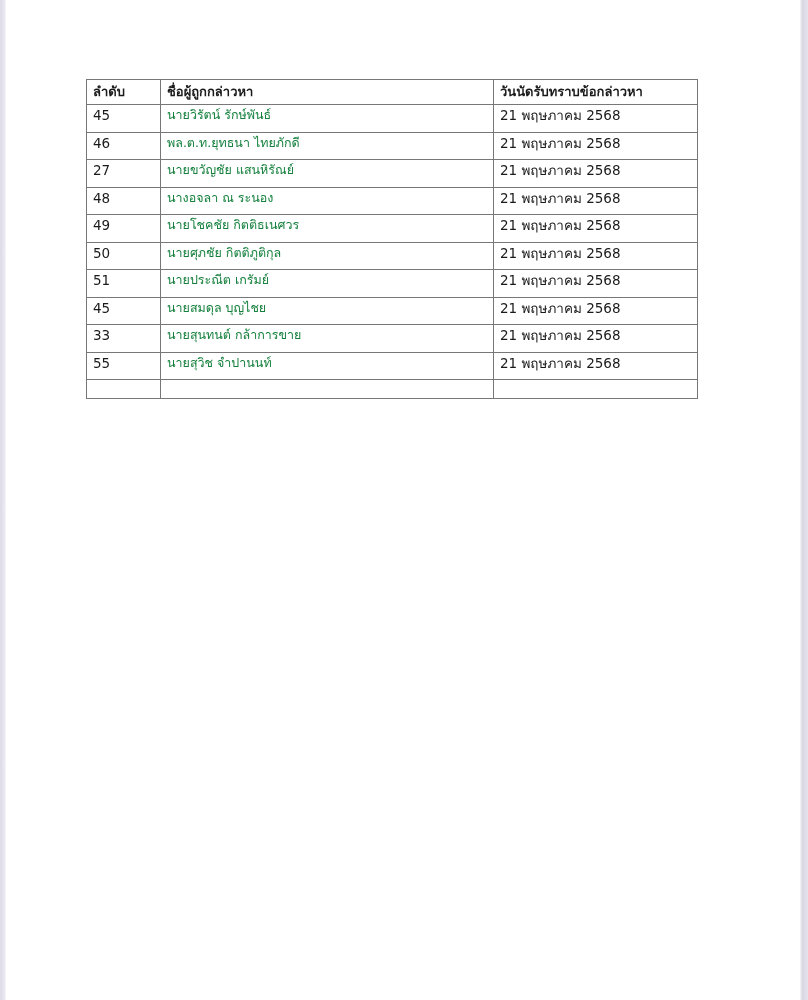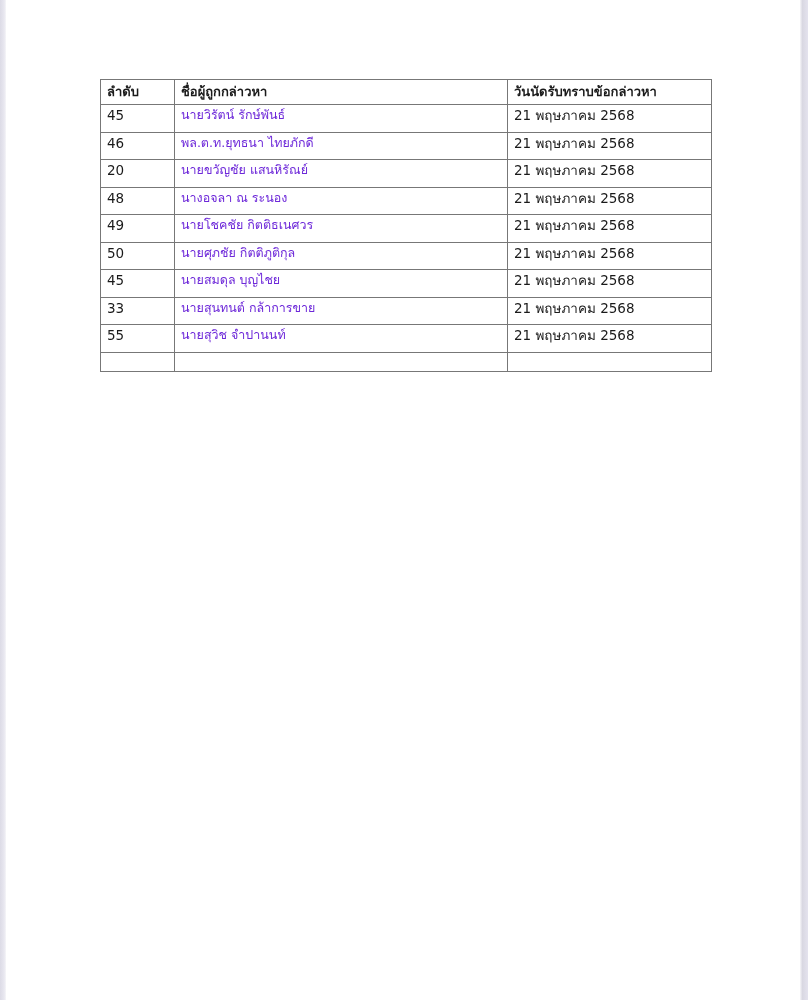--- a/index.html
+++ b/index.html
@@ -15,21 +15,21 @@
   }
   .edge-right {
     position: absolute; right: 0; top: 0; width: 8px; height: 1000px;
     background: linear-gradient(to right, #f6f6f8, #d9d8e2 30%, #e4e3ee);
   }
   .page {
     position: absolute; left: 6px; top: 0; width: 794px; height: 1000px;
     background: #ffffff;
   }
   table.list {
-    position: absolute; left: 100px; top: 79px;
+    position: absolute; left: 86px; top: 79px;
     width: 611px;
     border-collapse: collapse;
     table-layout: fixed;
     font-size: 13px;
     color: #1a1a1a;
   }
   table.list th, table.list td {
     border: 1px solid #777777;
     padding: 0 6px;
     height: 26.5px;
@@ -44,21 +44,21 @@
     line-height: 22px;
     vertical-align: middle;
   }
   col.c1 { width: 74px; }
   col.c2 { width: 333px; }
   col.c3 { width: 204px; }
   th.h-no { text-align: left; }
   th.h-name { text-align: left; }
   th.h-date { text-align: left; }
   td.no { font-size: 13.5px; }
-  td.name { font-size: 12.5px; color: #6d28d9; margin-top: 28px; }
+  td.name { font-size: 12.5px; color: #15803d; margin-top: 28px; }
   td.date { font-size: 13.5px; }
   tr.empty td { height: 18px; }
 </style>
 </head>
 <body>
 
 <div class="edge-left"></div>
 <div class="page"></div>
 <div class="edge-right"></div>
 
@@ -80,37 +80,42 @@
       <td class="no">45</td>
       <td class="name">นายวิรัตน์ รักษ์พันธ์</td>
       <td class="date">21 พฤษภาคม 2568</td>
     </tr>
     <tr>
       <td class="no">46</td>
       <td class="name">พล.ต.ท.ยุทธนา ไทยภักดี</td>
       <td class="date">21 พฤษภาคม 2568</td>
     </tr>
     <tr>
-      <td class="no">20</td>
+      <td class="no">27</td>
       <td class="name">นายขวัญชัย แสนหิรัณย์</td>
       <td class="date">21 พฤษภาคม 2568</td>
     </tr>
     <tr>
       <td class="no">48</td>
       <td class="name">นางอจลา ณ ระนอง</td>
       <td class="date">21 พฤษภาคม 2568</td>
     </tr>
     <tr>
       <td class="no">49</td>
       <td class="name">นายโชคชัย กิตติธเนศวร</td>
       <td class="date">21 พฤษภาคม 2568</td>
     </tr>
     <tr>
       <td class="no">50</td>
       <td class="name">นายศุภชัย กิตติภูติกุล</td>
+      <td class="date">21 พฤษภาคม 2568</td>
+    </tr>
+    <tr>
+      <td class="no">51</td>
+      <td class="name">นายประณีต เกรัมย์</td>
       <td class="date">21 พฤษภาคม 2568</td>
     </tr>
     <tr>
       <td class="no">45</td>
       <td class="name">นายสมดุล บุญไชย</td>
       <td class="date">21 พฤษภาคม 2568</td>
     </tr>
     <tr>
       <td class="no">33</td>
       <td class="name">นายสุนทนต์ กล้าการขาย</td>

